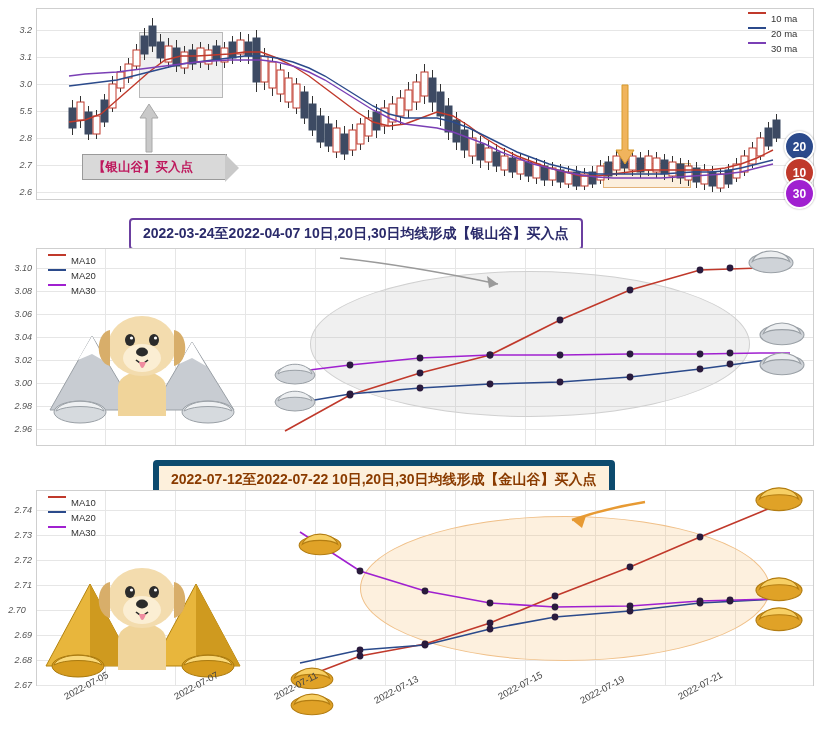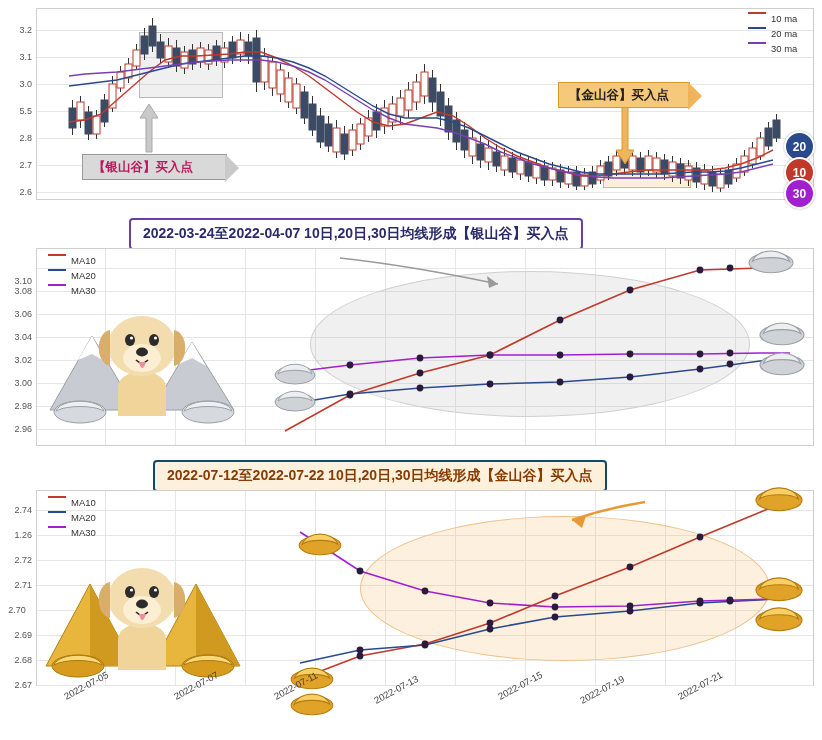--- a/index.html
+++ b/index.html
@@ -5,21 +5,21 @@
   html,body{margin:0;padding:0;background:#ffffff;}
   body{width:822px;height:740px;font-family:"Liberation Sans","DejaVu Sans",sans-serif;-webkit-font-smoothing:antialiased;}
   #root{position:relative;width:822px;height:740px;overflow:hidden;background:#fff;}
 
   .panel{position:absolute;left:0;width:822px;background:#fff;}
   .plotbox{position:absolute;border:1px solid #cfcfcf;background:#fff;box-sizing:border-box;}
   .grid-line{position:absolute;background:#e6e6e6;}
   .grid-line.v{width:1px;}
   .grid-line.h{height:1px;}
 
-  .ytick{position:absolute;font-size:9px;color:#555;text-align:right;transform:translateY(-50%);white-space:nowrap;}
+  .ytick{position:absolute;font-size:9px;color:#555;text-align:right;transform:translateY(-50%);white-space:nowrap;font-style:italic;}
   .xtick{position:absolute;font-size:9.5px;color:#444;white-space:nowrap;transform-origin:left top;}
 
   .legend{position:absolute;font-size:9.5px;color:#333;}
   .legend .row{display:flex;align-items:flex-start;height:13px;margin-bottom:2px;}
   .legend .swatch{width:18px;height:2px;margin-right:5px;}
   .legend .lbl{line-height:13px;}
 
   .ma-path{position:absolute;left:0;top:0;overflow:visible;}
 
   .callout{position:absolute;display:flex;align-items:center;height:26px;box-sizing:border-box;font-size:12.5px;font-weight:bold;padding:0 10px;}
@@ -27,21 +27,21 @@
   .callout.gold{background:#f6c97a;border:1px solid #d79a2b;color:#222;}
   .callout .arrowhead{position:absolute;right:-13px;top:-1px;width:0;height:0;border-top:14px solid transparent;border-bottom:14px solid transparent;}
   .callout.silver .arrowhead{border-left:14px solid #c9c9c9;}
   .callout.gold .arrowhead{border-left:14px solid #f0b45d;}
   .band{position:absolute;box-sizing:border-box;}
 
   .bubble{position:absolute;width:27px;height:27px;border-radius:50%;color:#fff;font-size:12px;font-weight:bold;display:flex;align-items:center;justify-content:center;border:2px solid #fff;box-shadow:0 0 2px rgba(0,0,0,.35);}
 
   .title-pill{position:absolute;box-sizing:border-box;border-radius:4px;font-size:14px;font-weight:bold;padding:5px 12px;white-space:nowrap;}
   .title-pill.silver{background:#ffffff;border:2px solid #6b3fa0;color:#2b2b6b;}
-  .title-pill.gold{background:#fdf0dc;border:2px solid #0c4a6e;color:#8a3b00;}
+  .title-pill.gold{background:#fdf0dc;border:6px solid #0c4a6e;color:#8a3b00;}
 
   .ell{position:absolute;border-radius:50%;box-sizing:border-box;}
   .ell.silver{background:rgba(160,160,160,.16);border:1px solid #d0d0d0;}
   .ell.gold{background:rgba(243,178,90,.20);border:1px solid #f0c089;}
 
   .ingot{position:absolute;}
   .dogimg{position:absolute;}
 </style>
 </head>
 <body>
@@ -275,24 +275,20 @@
     </svg>
 
     <div class="callout silver" style="left:82px;top:154px;width:145px;">
       <span>【银山谷】买入点</span>
       <span class="arrowhead"></span>
     </div>
     <svg class="ma-path" width="822" height="210" viewBox="0 0 822 210">
       <path d="M146,152 L146,118 L140,118 L149,104 L158,118 L152,118 L152,152 Z" fill="#c9c9c9" stroke="#a8a8a8" stroke-width="1"></path>
       <path d="M622,85 L622,150 L616,150 L625,164 L634,150 L628,150 L628,85 Z" fill="#f0b45d" stroke="#d79a2b" stroke-width="1"></path>
     </svg>
-    <div class="callout gold" style="left:558px;top:82px;width:132px;">
-      <span>【金山谷】买入点</span>
-      <span class="arrowhead"></span>
-    </div>
 
     <div class="bubble" style="left:784px;top:131px;background:#2b4a8b;">20</div>
     <div class="bubble" style="left:784px;top:157px;background:#c0392b;">10</div>
     <div class="bubble" style="left:784px;top:178px;background:#a020d0;">30</div>
   </div>
 
   <div class="panel" style="top:212px;height:240px;">
     <div class="title-pill silver" style="left:129px;top:6px;">2022-03-24至2022-04-07 10日,20日,30日均线形成【银山谷】买入点</div>
 
     <div class="plotbox" style="left:36px;top:36px;width:778px;height:198px;"></div>
@@ -309,21 +305,21 @@
     <div class="grid-line v" style="left:175px;top:37px;height:196px;"></div>
     <div class="grid-line v" style="left:245px;top:37px;height:196px;"></div>
     <div class="grid-line v" style="left:315px;top:37px;height:196px;"></div>
     <div class="grid-line v" style="left:385px;top:37px;height:196px;"></div>
     <div class="grid-line v" style="left:455px;top:37px;height:196px;"></div>
     <div class="grid-line v" style="left:525px;top:37px;height:196px;"></div>
     <div class="grid-line v" style="left:595px;top:37px;height:196px;"></div>
     <div class="grid-line v" style="left:665px;top:37px;height:196px;"></div>
     <div class="grid-line v" style="left:735px;top:37px;height:196px;"></div>
 
-    <div class="ytick" style="left:2px;top:69px;width:30px;">3.10</div>
+    <div class="ytick" style="left:2px;top:56px;width:30px;">3.10</div>
     <div class="ytick" style="left:2px;top:79px;width:30px;">3.08</div>
     <div class="ytick" style="left:2px;top:102px;width:30px;">3.06</div>
     <div class="ytick" style="left:2px;top:125px;width:30px;text-align:right;">3.04</div>
     <div class="ytick" style="left:2px;top:148px;width:30px;">3.02</div>
     <div class="ytick" style="left:2px;top:171px;width:30px;">3.00</div>
     <div class="ytick" style="left:2px;top:194px;width:30px;">2.98</div>
     <div class="ytick" style="left:2px;top:217px;width:30px;">2.96</div>
 
     <div class="legend" style="left:48px;top:42px;">
       <div class="row">
@@ -439,21 +435,21 @@
     <div class="grid-line v" style="left:245px;top:37px;height:194px;"></div>
     <div class="grid-line v" style="left:315px;top:37px;height:194px;"></div>
     <div class="grid-line v" style="left:385px;top:37px;height:194px;"></div>
     <div class="grid-line v" style="left:455px;top:37px;height:194px;"></div>
     <div class="grid-line v" style="left:525px;top:37px;height:194px;"></div>
     <div class="grid-line v" style="left:595px;top:37px;height:194px;"></div>
     <div class="grid-line v" style="left:665px;top:37px;height:194px;"></div>
     <div class="grid-line v" style="left:735px;top:37px;height:194px;"></div>
 
     <div class="ytick" style="left:2px;top:56px;width:30px;">2.74</div>
-    <div class="ytick" style="left:2px;top:81px;width:30px;">1.26</div>
+    <div class="ytick" style="left:2px;top:81px;width:30px;">2.73</div>
     <div class="ytick" style="left:2px;top:106px;width:30px;">2.72</div>
     <div class="ytick" style="left:2px;top:131px;width:30px;">2.71</div>
     <div class="ytick" style="left:2px;top:156px;width:30px;text-align:center;">2.70</div>
     <div class="ytick" style="left:2px;top:181px;width:30px;">2.69</div>
     <div class="ytick" style="left:2px;top:206px;width:30px;">2.68</div>
     <div class="ytick" style="left:2px;top:231px;width:30px;">2.67</div>
 
     <div class="legend" style="left:48px;top:42px;">
       <div class="row">
           <span class="swatch" style="background:#c0392b;"></span>

